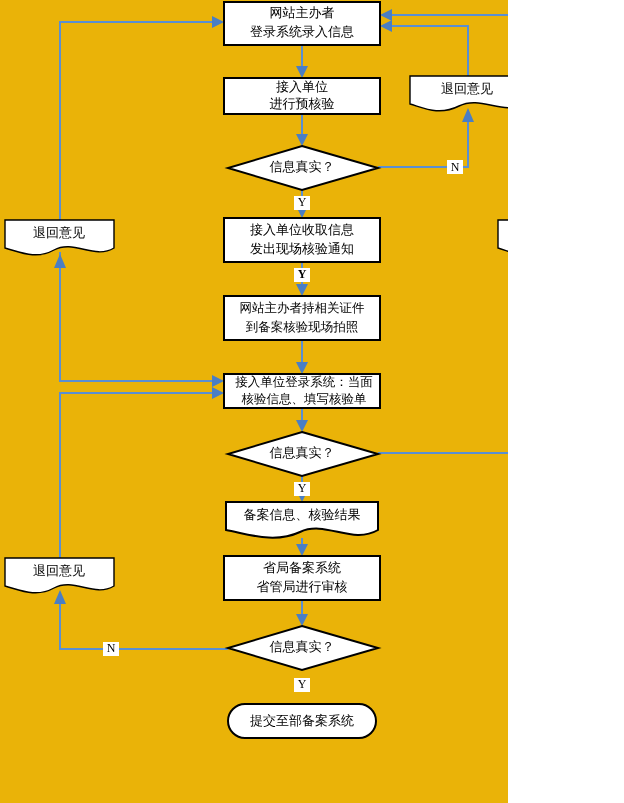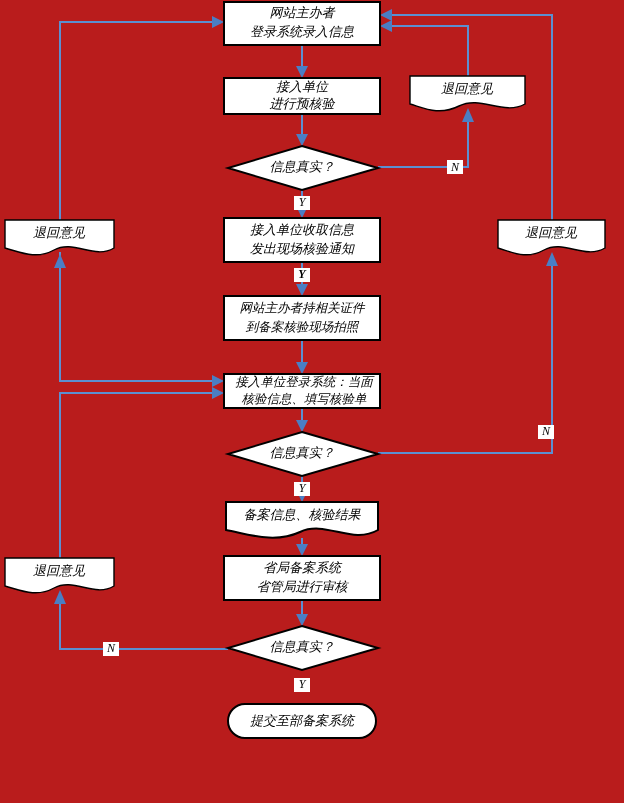--- a/index.html
+++ b/index.html
@@ -5,25 +5,24 @@
   html, body {
     margin: 0;
     padding: 0;
     background: #ffffff;
   }
   body {
     font-family: "Liberation Serif", "DejaVu Serif", serif;
   }
   #flow-root {
     position: relative;
-    width: 624px;
+    width: 508px;
     height: 803px;
-    background: #b91c1c;
+    background: #eab308;
     overflow: hidden;
-    font-style: italic;
   }
   svg#flow-svg {
     display: block;
     width: 624px;
     height: 803px;
   }
   .node-shape {
     fill: #ffffff;
     stroke: #000000;
     stroke-width: 2;

